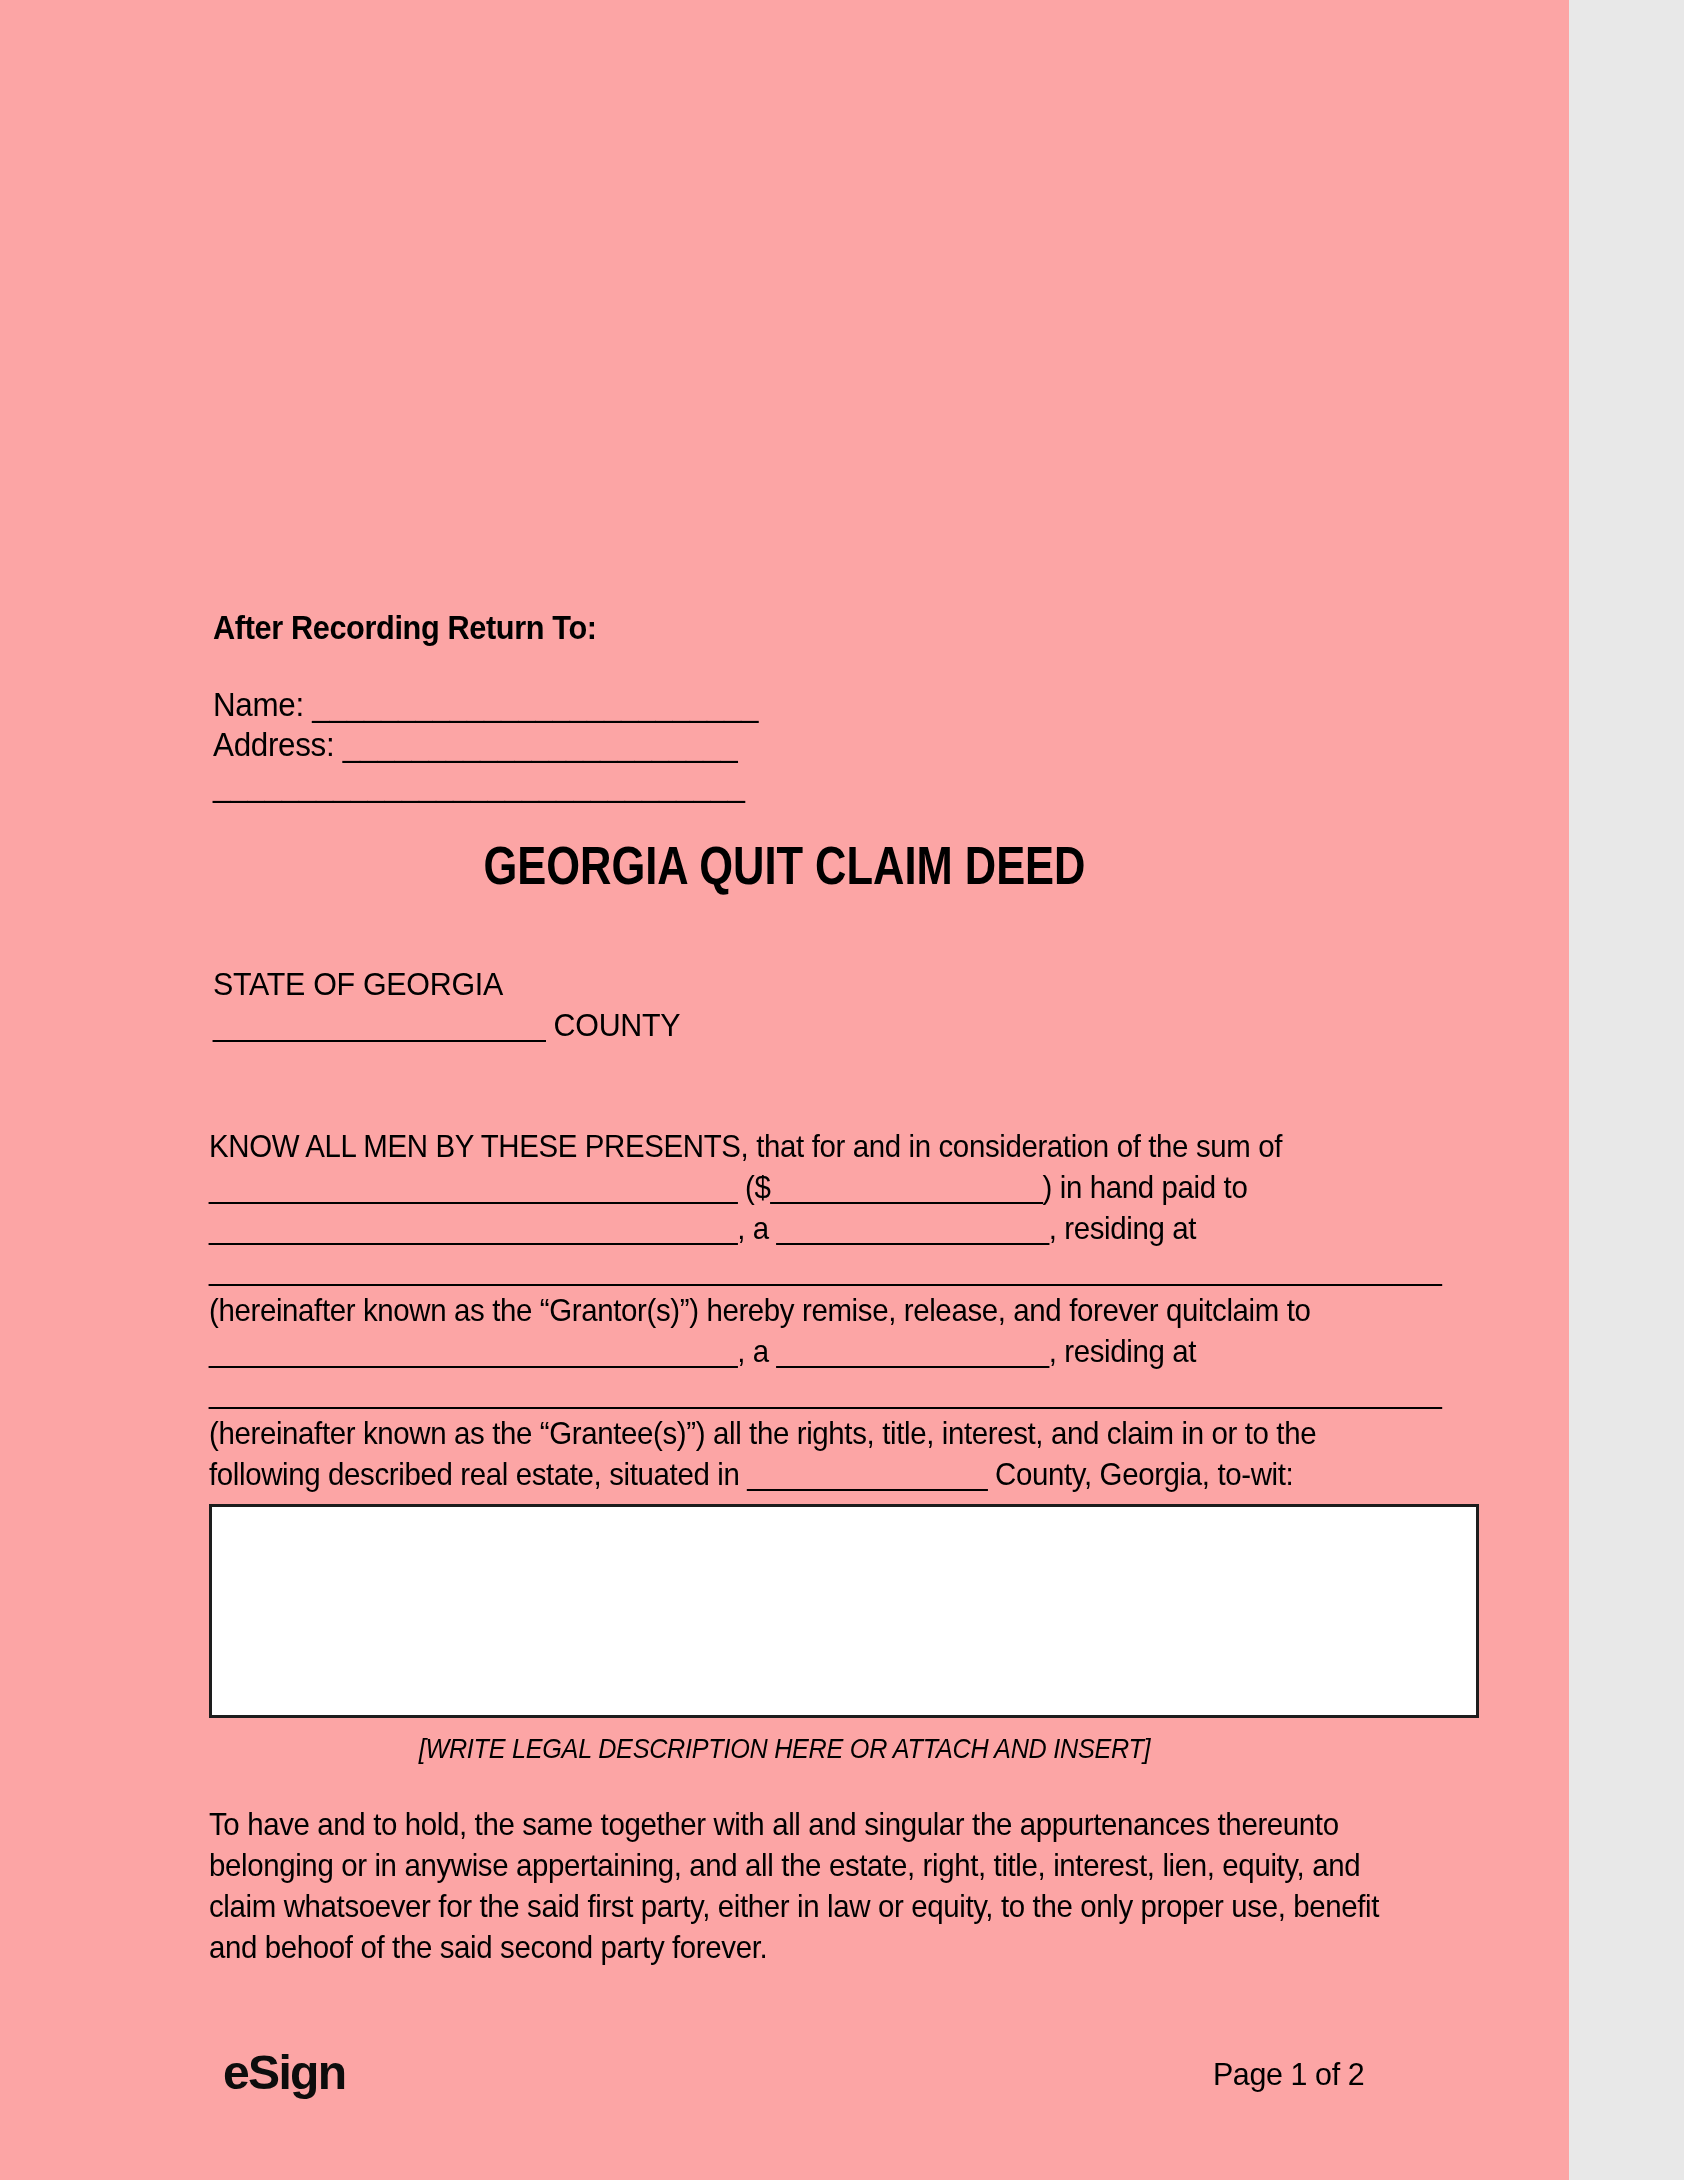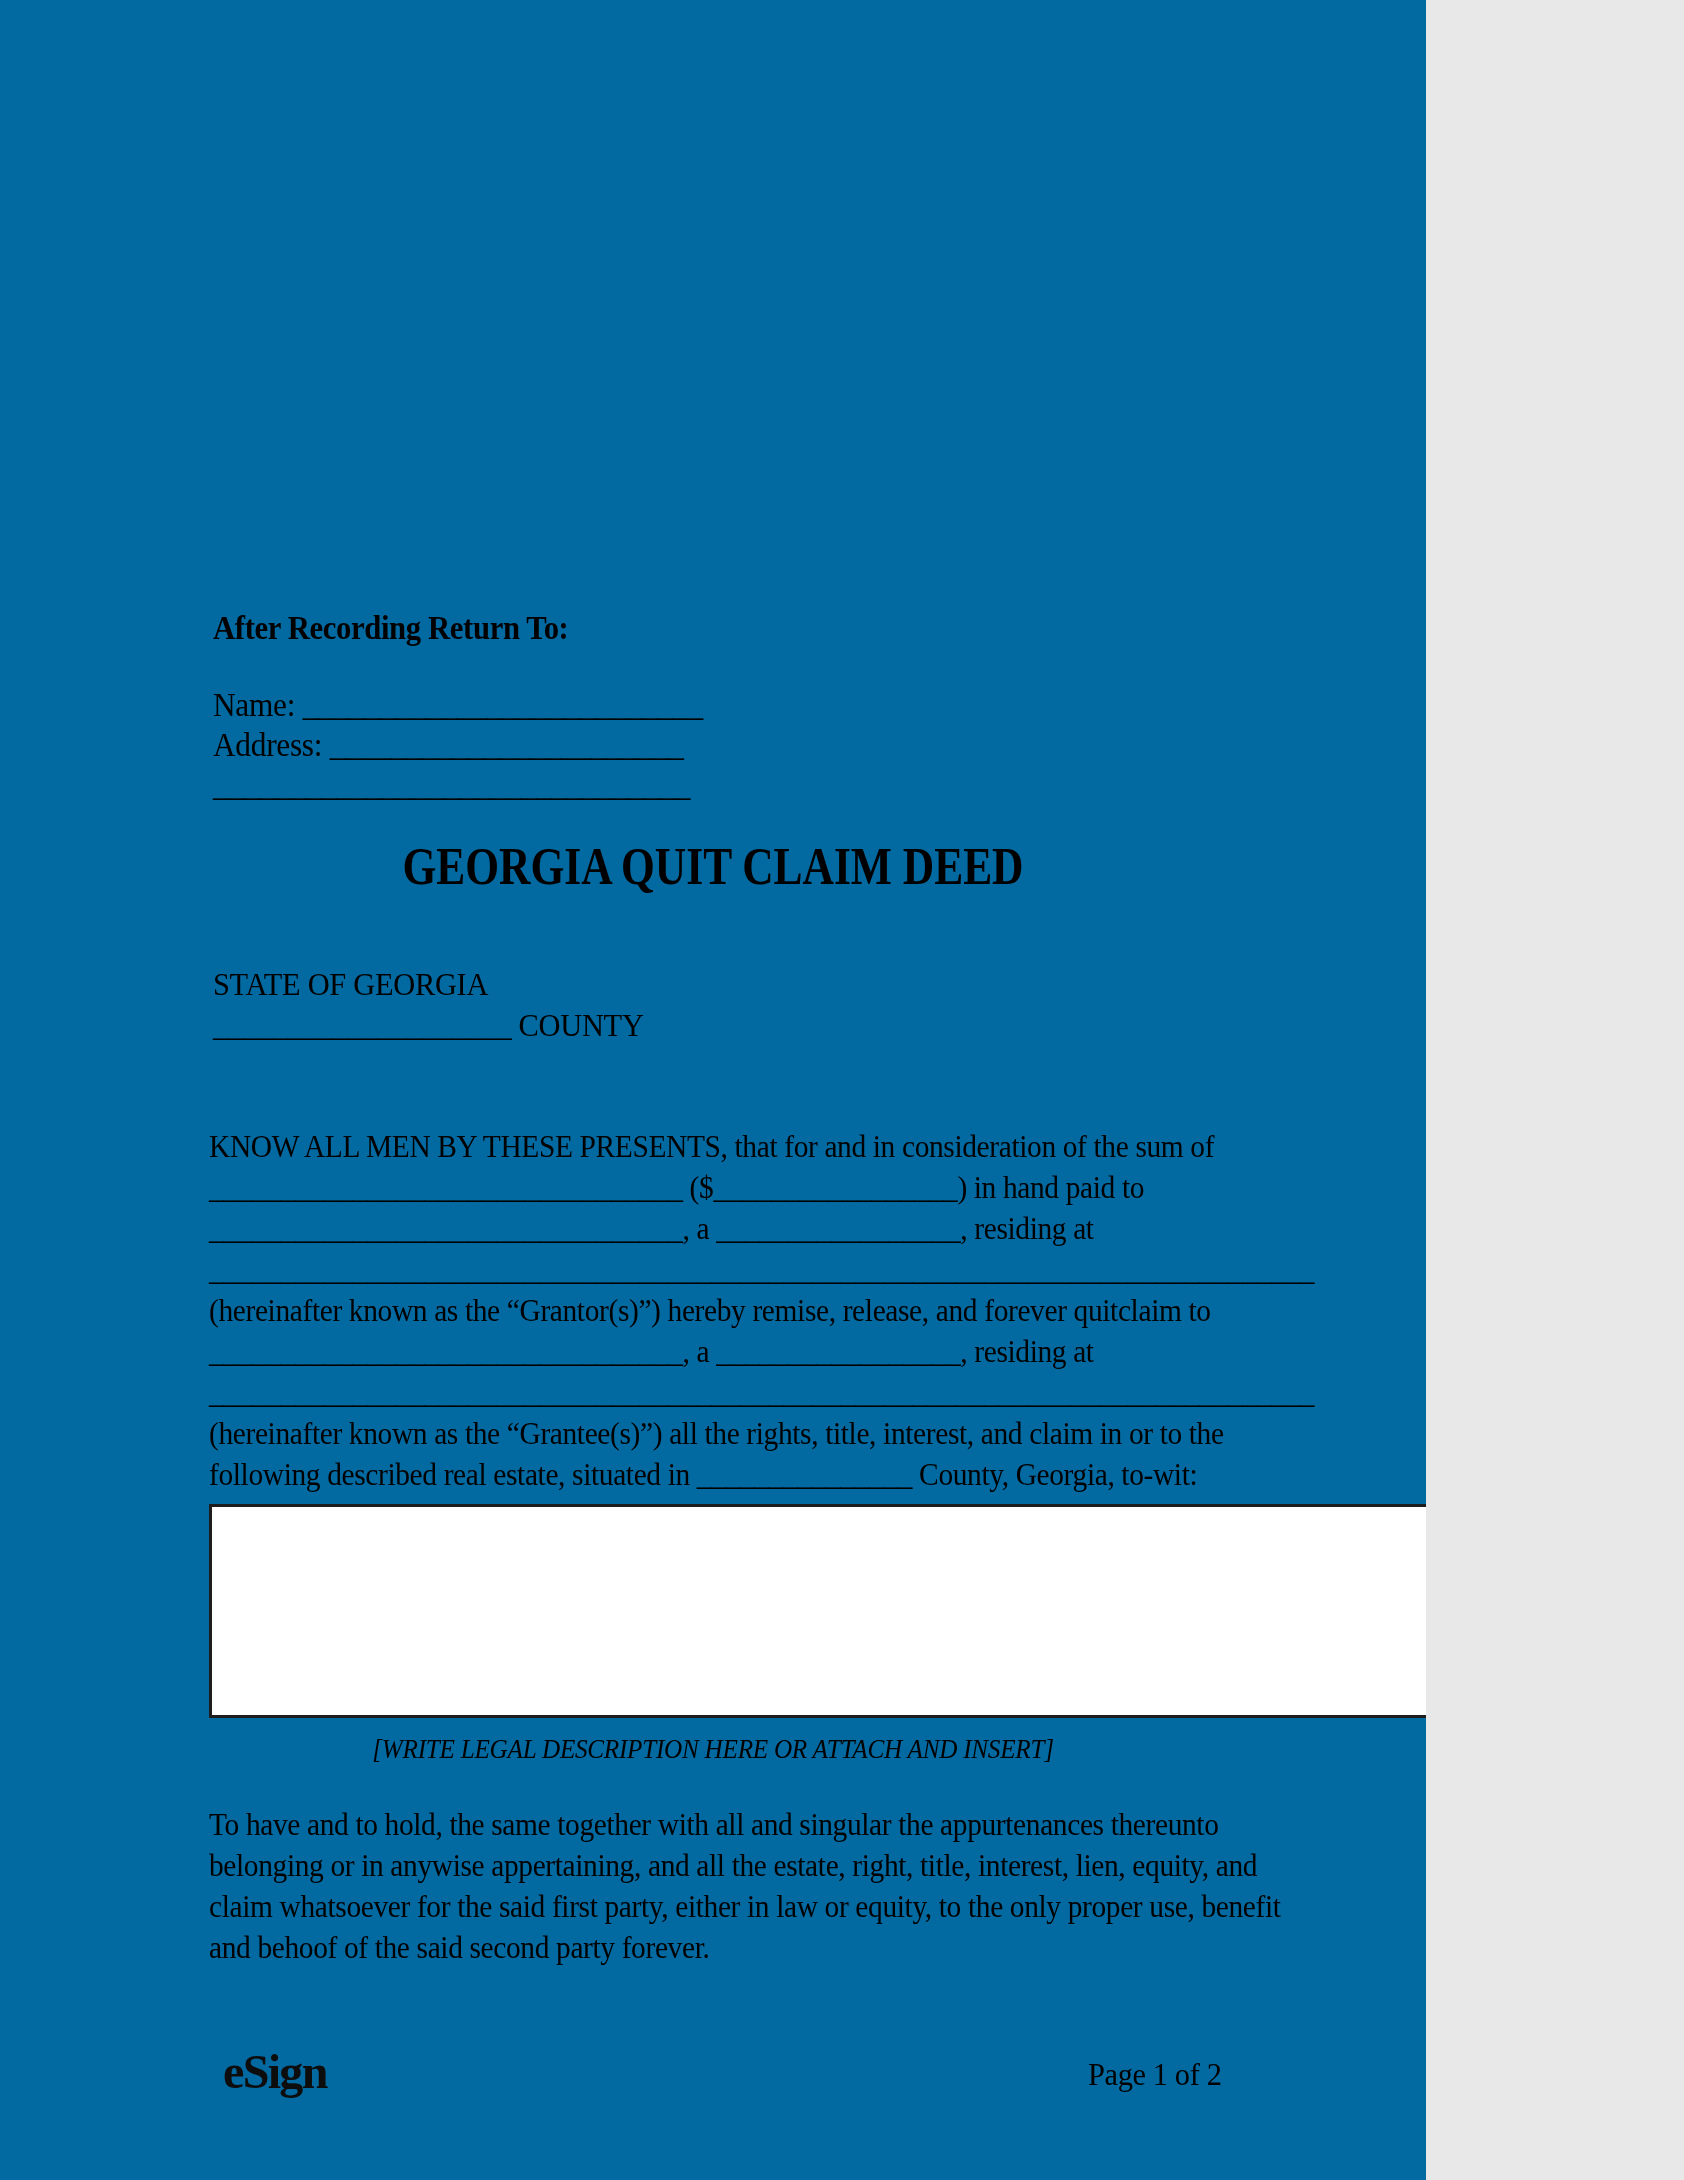--- a/index.html
+++ b/index.html
@@ -1,20 +1,20 @@
 <!DOCTYPE html>
 <html style="font-size:13.6px"><head>
 <meta charset="utf-8">
 <style>
   html,body{margin:0;padding:0;background:#e8e8e8;}
   .page{
     position:relative;
-    width:1426px;height:2181px;
-    background:#0369a1;
-    font-family:Liberation Serif, serif;
+    width:1569px;height:2181px;
+    background:#fca5a5;
+    font-family:Liberation Sans, sans-serif;
     color:#000000;
     overflow:hidden;
   }
   .abs{position:absolute;white-space:pre;}
   
   .cond{letter-spacing:-0.4px;transform:scaleX(0.92);transform-origin:0 0;}
   .cond-right{letter-spacing:-0.4px;transform:scaleX(0.95);transform-origin:100% 0;}
 
   .ret-header{
     left:213px;top:608px;

